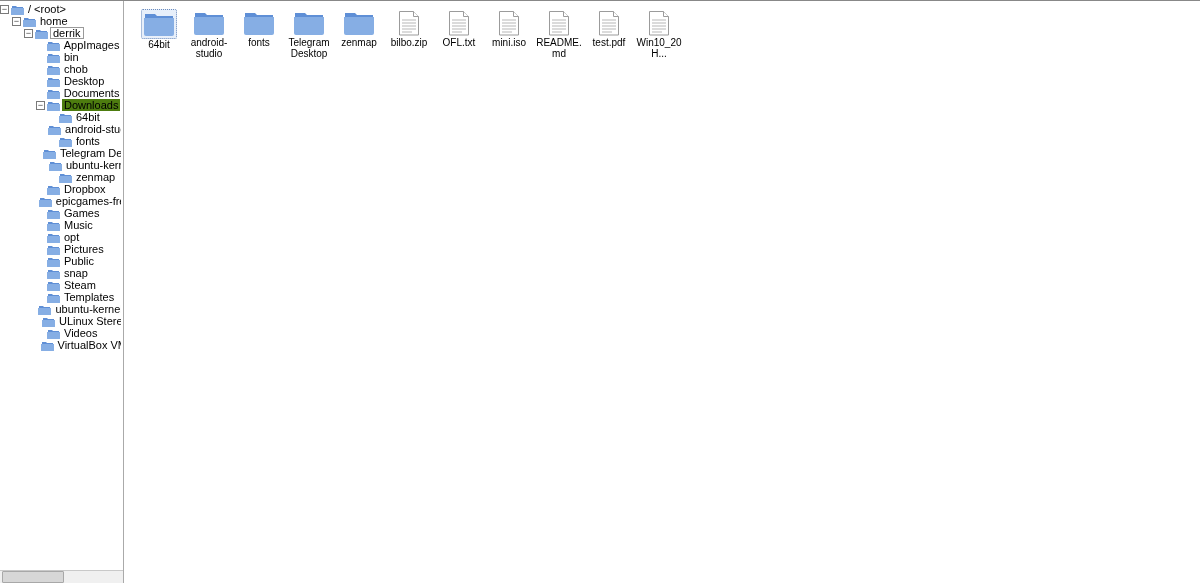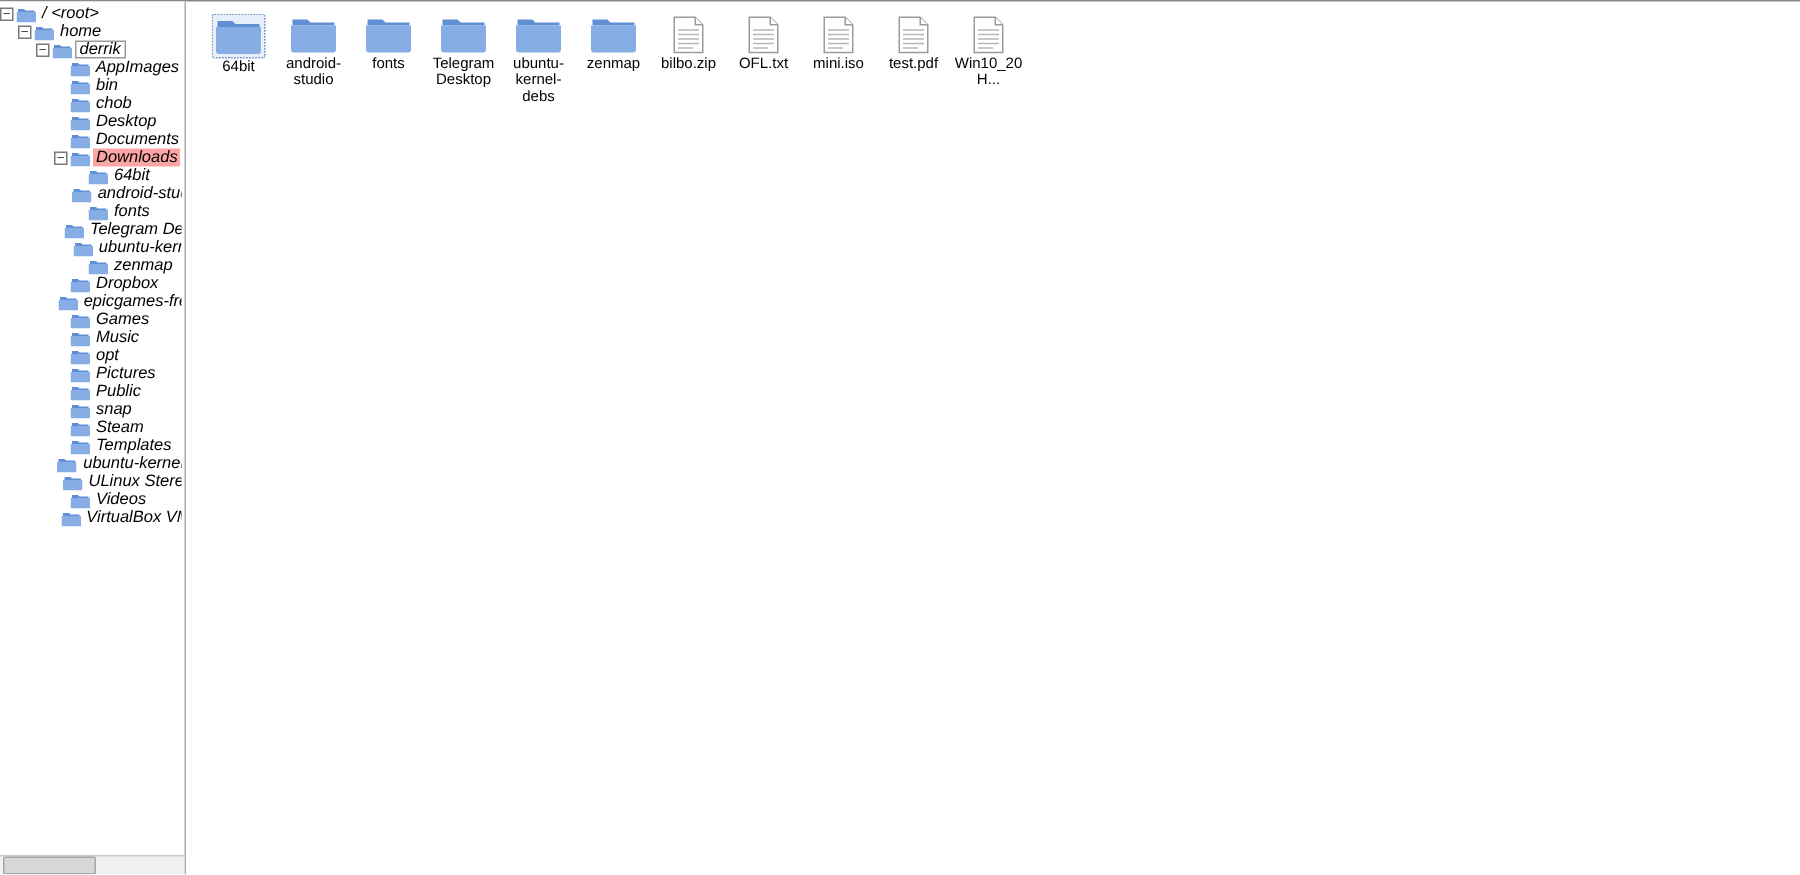--- a/index.html
+++ b/index.html
@@ -56,24 +56,23 @@
     line-height: 7px;
     color: #444;
     background:#fff;
     flex: 0 0 auto;
   }
   .tree-node .expander.blank { border:none; background:transparent; }
   .tree-node .label {
     padding: 0 2px;
     overflow: hidden;
     text-overflow: clip;
-    font-style: italic;
   }
   .tree-node.selected .label {
-    background: #fca5a5;
+    background: #4d7c0f;
   }
   .tree-node.box .label {
     border:1px solid #9a9a9a;
     padding: 0 2px;
     line-height: 10px;
     height: 12px;
     box-sizing: border-box;
   }
   .folder-icon {
     width: 13px; height: 11px;
@@ -440,28 +439,20 @@
             </svg>
           </div>
           <div class="cap">Telegram Desktop</div>
         </div>
         <div class="item">
           <div class="icon-wrap">
             <svg width="32" height="26" viewBox="0 0 32 26">
               <use href="#ico-folder-big"></use>
             </svg>
           </div>
-          <div class="cap">ubuntu-kernel-debs</div>
-        </div>
-        <div class="item">
-          <div class="icon-wrap">
-            <svg width="32" height="26" viewBox="0 0 32 26">
-              <use href="#ico-folder-big"></use>
-            </svg>
-          </div>
           <div class="cap">zenmap</div>
         </div>
         <div class="item">
           <div class="icon-wrap">
             <svg width="32" height="26" viewBox="0 0 32 26">
               <use href="#ico-file-big"></use>
             </svg>
           </div>
           <div class="cap">bilbo.zip</div>
         </div>
@@ -473,20 +464,28 @@
           </div>
           <div class="cap">OFL.txt</div>
         </div>
         <div class="item">
           <div class="icon-wrap">
             <svg width="32" height="26" viewBox="0 0 32 26">
               <use href="#ico-file-big"></use>
             </svg>
           </div>
           <div class="cap">mini.iso</div>
+        </div>
+        <div class="item">
+          <div class="icon-wrap">
+            <svg width="32" height="26" viewBox="0 0 32 26">
+              <use href="#ico-file-big"></use>
+            </svg>
+          </div>
+          <div class="cap">README.md</div>
         </div>
         <div class="item">
           <div class="icon-wrap">
             <svg width="32" height="26" viewBox="0 0 32 26">
               <use href="#ico-file-big"></use>
             </svg>
           </div>
           <div class="cap">test.pdf</div>
         </div>
         <div class="item">

